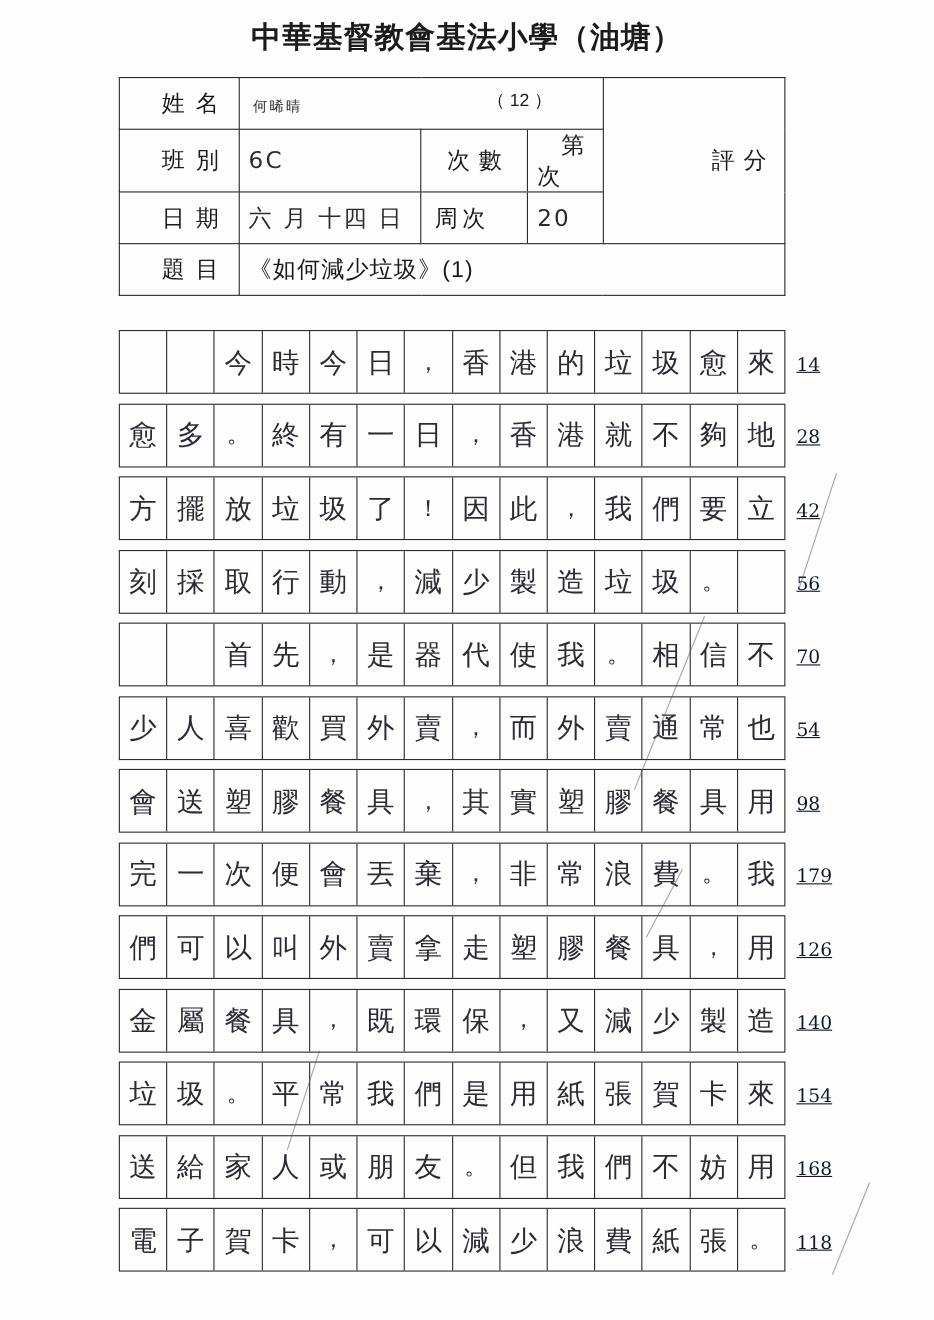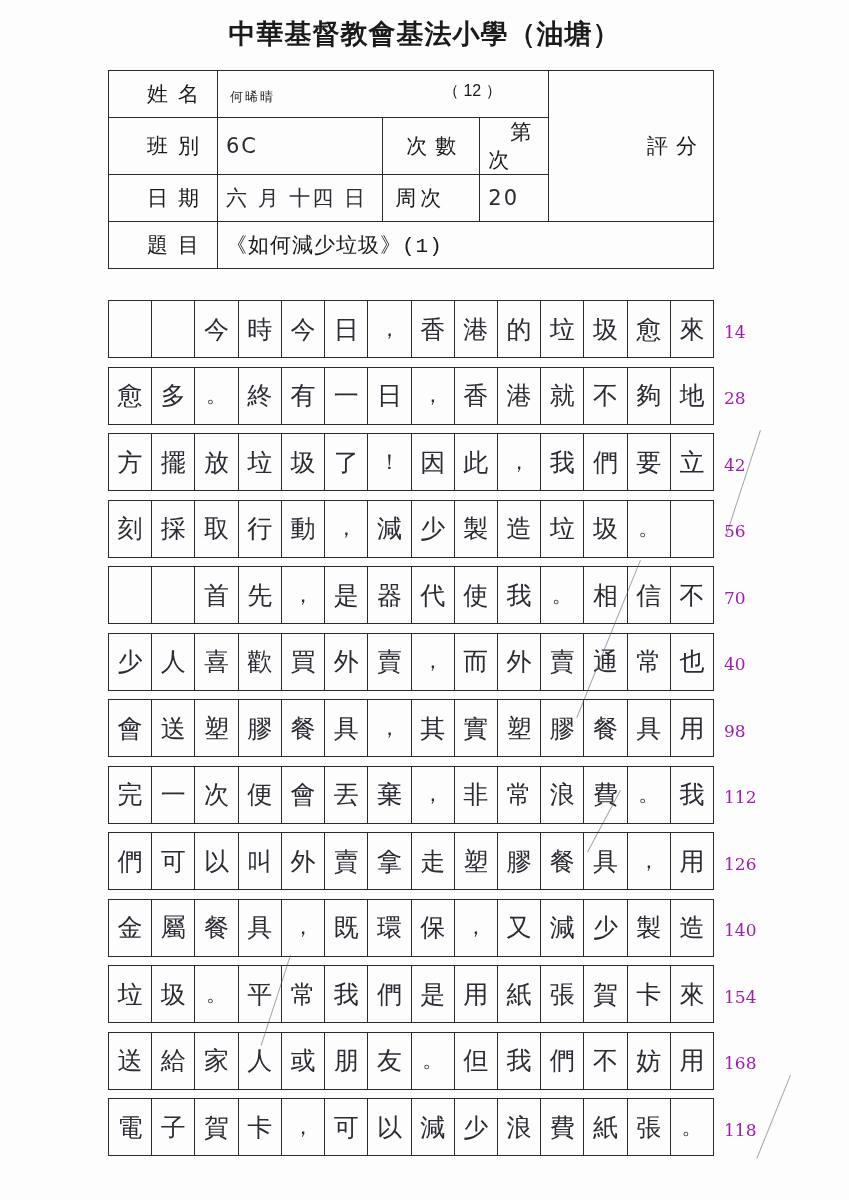--- a/index.html
+++ b/index.html
@@ -99,21 +99,21 @@
     text-indent: 22px;
     text-align: left;
   }
   .zhouci-cell {
     font-family: "DejaVu Serif", serif;
     letter-spacing: 4px;
     text-indent: 4px;
     width: 80px;
   }
   .topic-cell {
-    font-family: Liberation Mono, monospace;
+    font-family: Liberation Sans, sans-serif;
     font-size: 20px;
     letter-spacing: 1px;
   }
 
   
   .grid-wrap {
     position: absolute;
     top: 300px;
     left: 108px;
     width: 700px;
@@ -144,21 +144,22 @@
   }
   .cell:last-child { border-right: none; }
   .cell.small { font-size: 21px; }
   .row-count {
     position: absolute;
     left: 616px;
     top: 50%;
     transform: translateY(-50%);
     font-size: 17px;
     font-family: "DejaVu Serif", serif;
-    color: #a21caf;
+    color: #0f172a;
+    text-decoration: underline;
   }
 
   
   .stroke {
     position: absolute;
     background: transparent;
     border-left: 1.5px solid rgba(90,90,110,0.55);
     transform-origin: top left;
     pointer-events: none;
   }
@@ -321,21 +322,21 @@
           <div class="cell">外</div>
           <div class="cell">賣</div>
           <div class="cell small">，</div>
           <div class="cell">而</div>
           <div class="cell">外</div>
           <div class="cell">賣</div>
           <div class="cell">通</div>
           <div class="cell">常</div>
           <div class="cell">也</div>
         </div>
-        <div class="row-count">40</div>
+        <div class="row-count">54</div>
       </div>
       <div class="grid-row">
         <div class="cells">
           <div class="cell">會</div>
           <div class="cell">送</div>
           <div class="cell">塑</div>
           <div class="cell">膠</div>
           <div class="cell">餐</div>
           <div class="cell">具</div>
           <div class="cell small">，</div>
@@ -359,21 +360,21 @@
           <div class="cell">丟</div>
           <div class="cell">棄</div>
           <div class="cell small">，</div>
           <div class="cell">非</div>
           <div class="cell">常</div>
           <div class="cell">浪</div>
           <div class="cell">費</div>
           <div class="cell small">。</div>
           <div class="cell">我</div>
         </div>
-        <div class="row-count">112</div>
+        <div class="row-count">179</div>
       </div>
       <div class="grid-row">
         <div class="cells">
           <div class="cell">們</div>
           <div class="cell">可</div>
           <div class="cell">以</div>
           <div class="cell">叫</div>
           <div class="cell">外</div>
           <div class="cell">賣</div>
           <div class="cell">拿</div>

